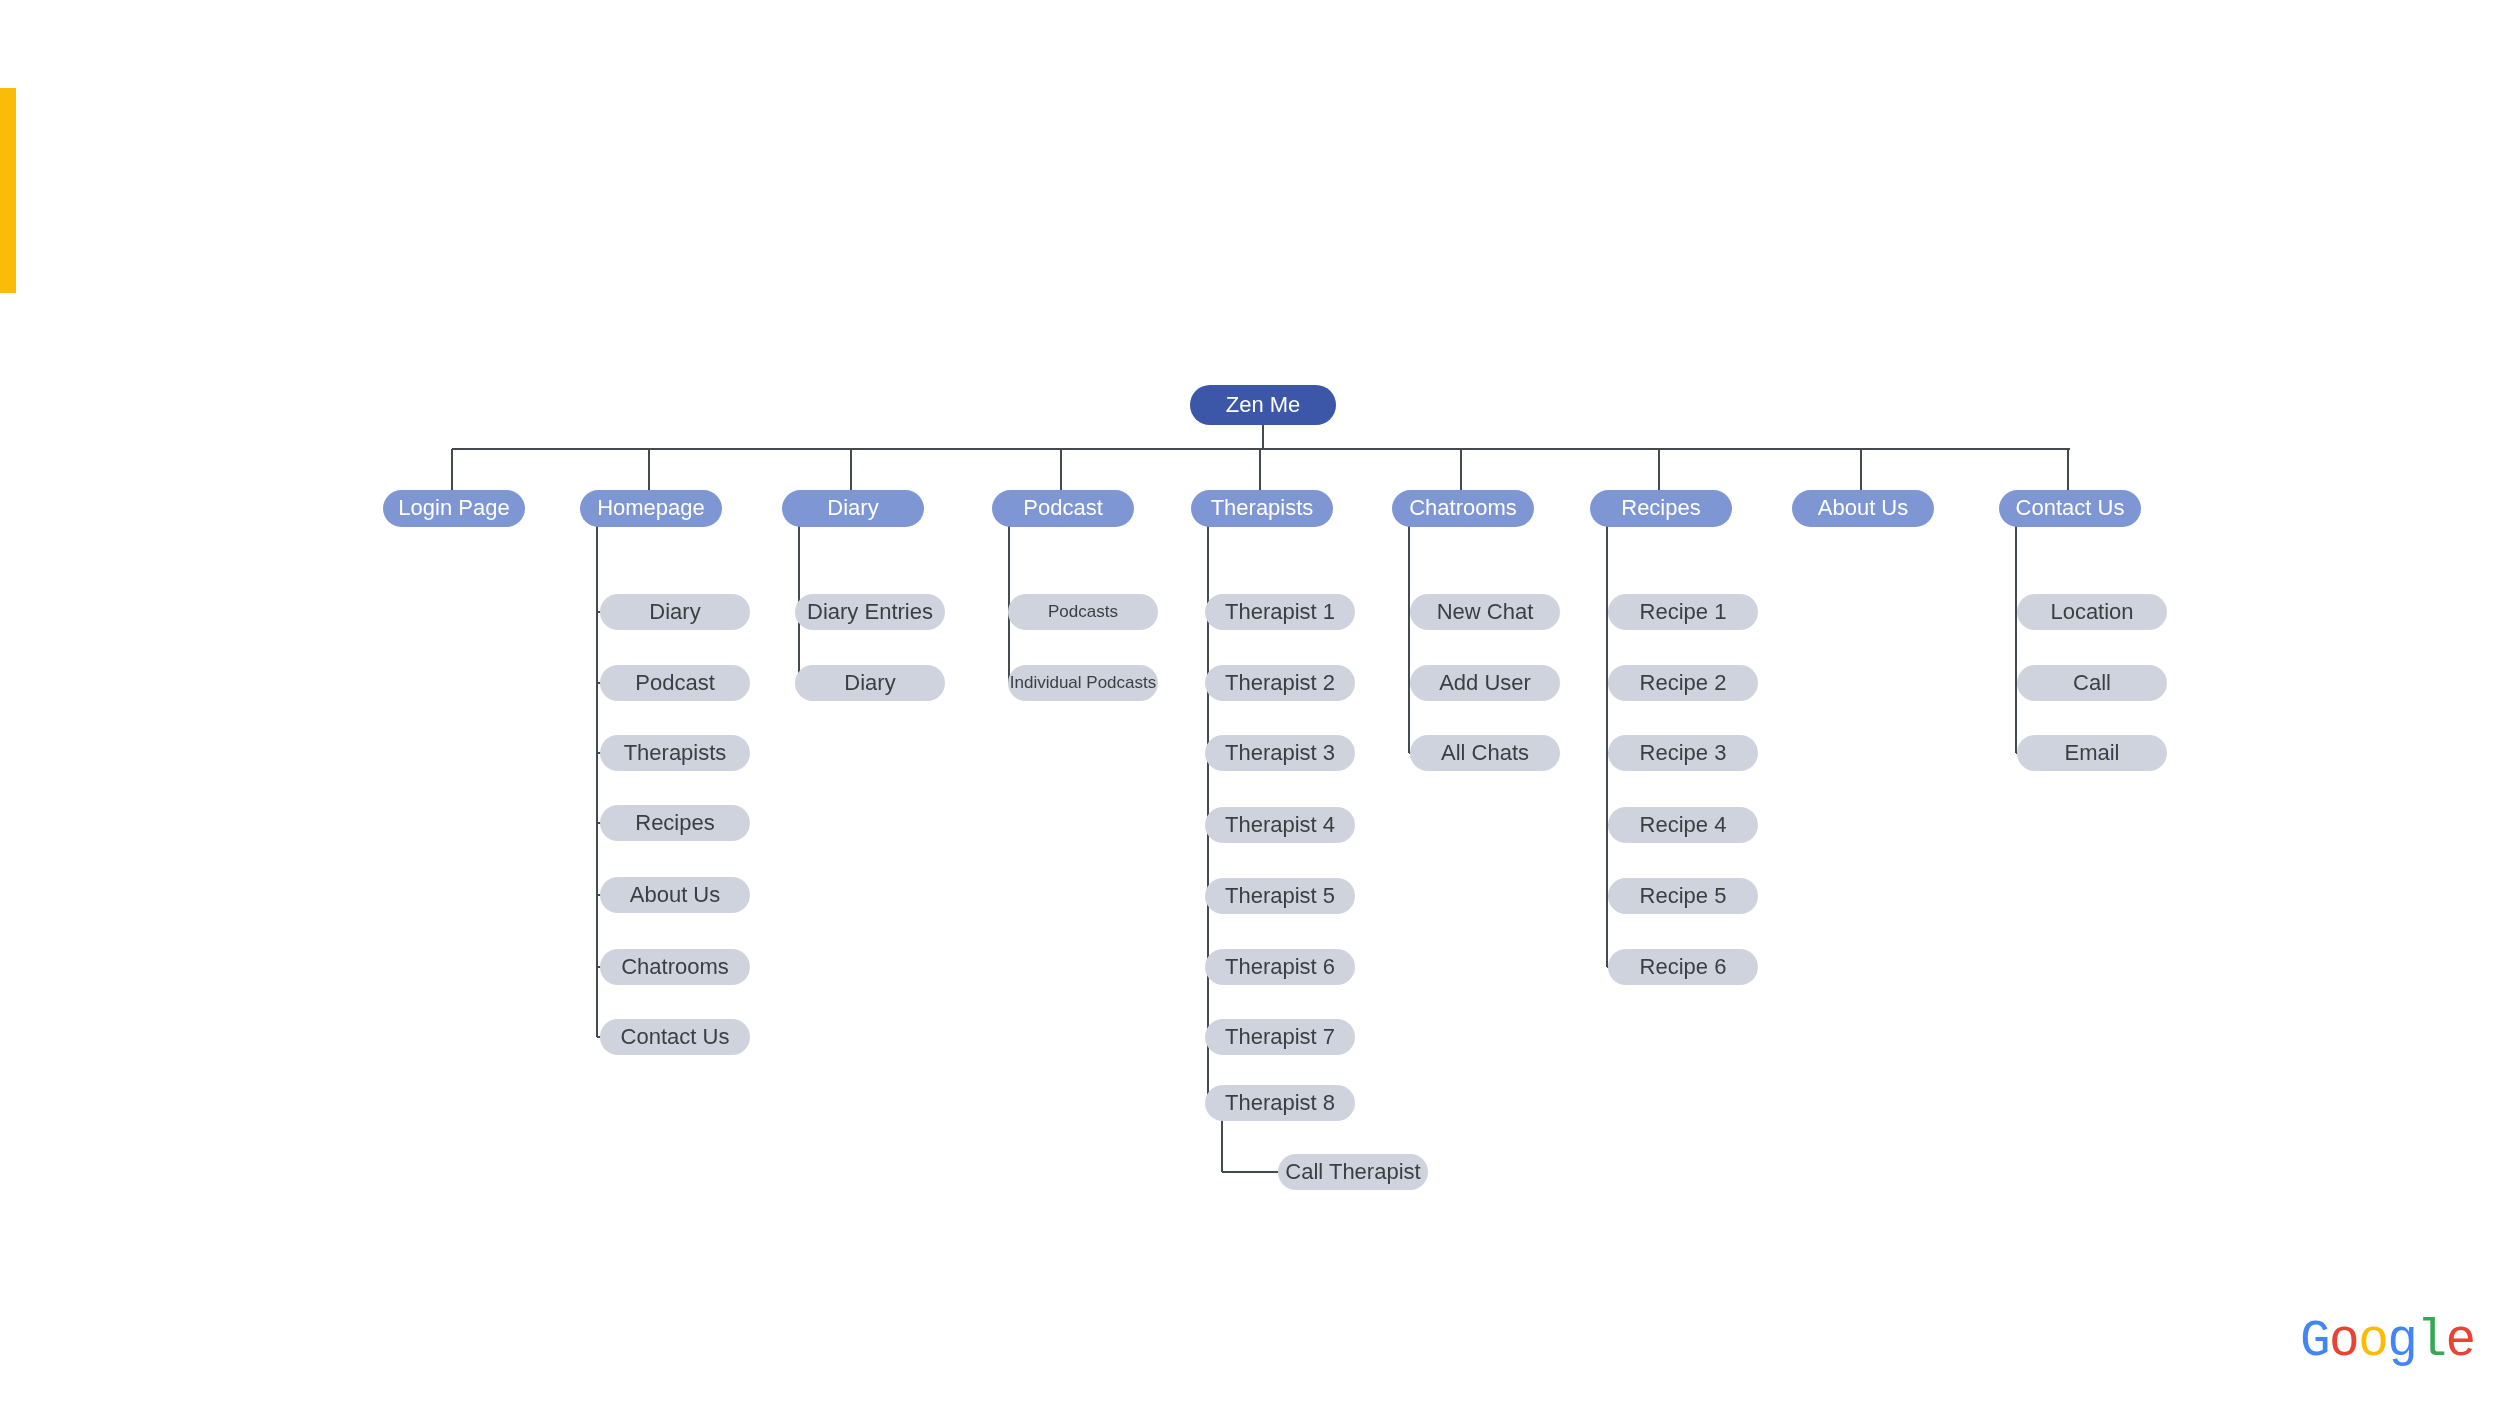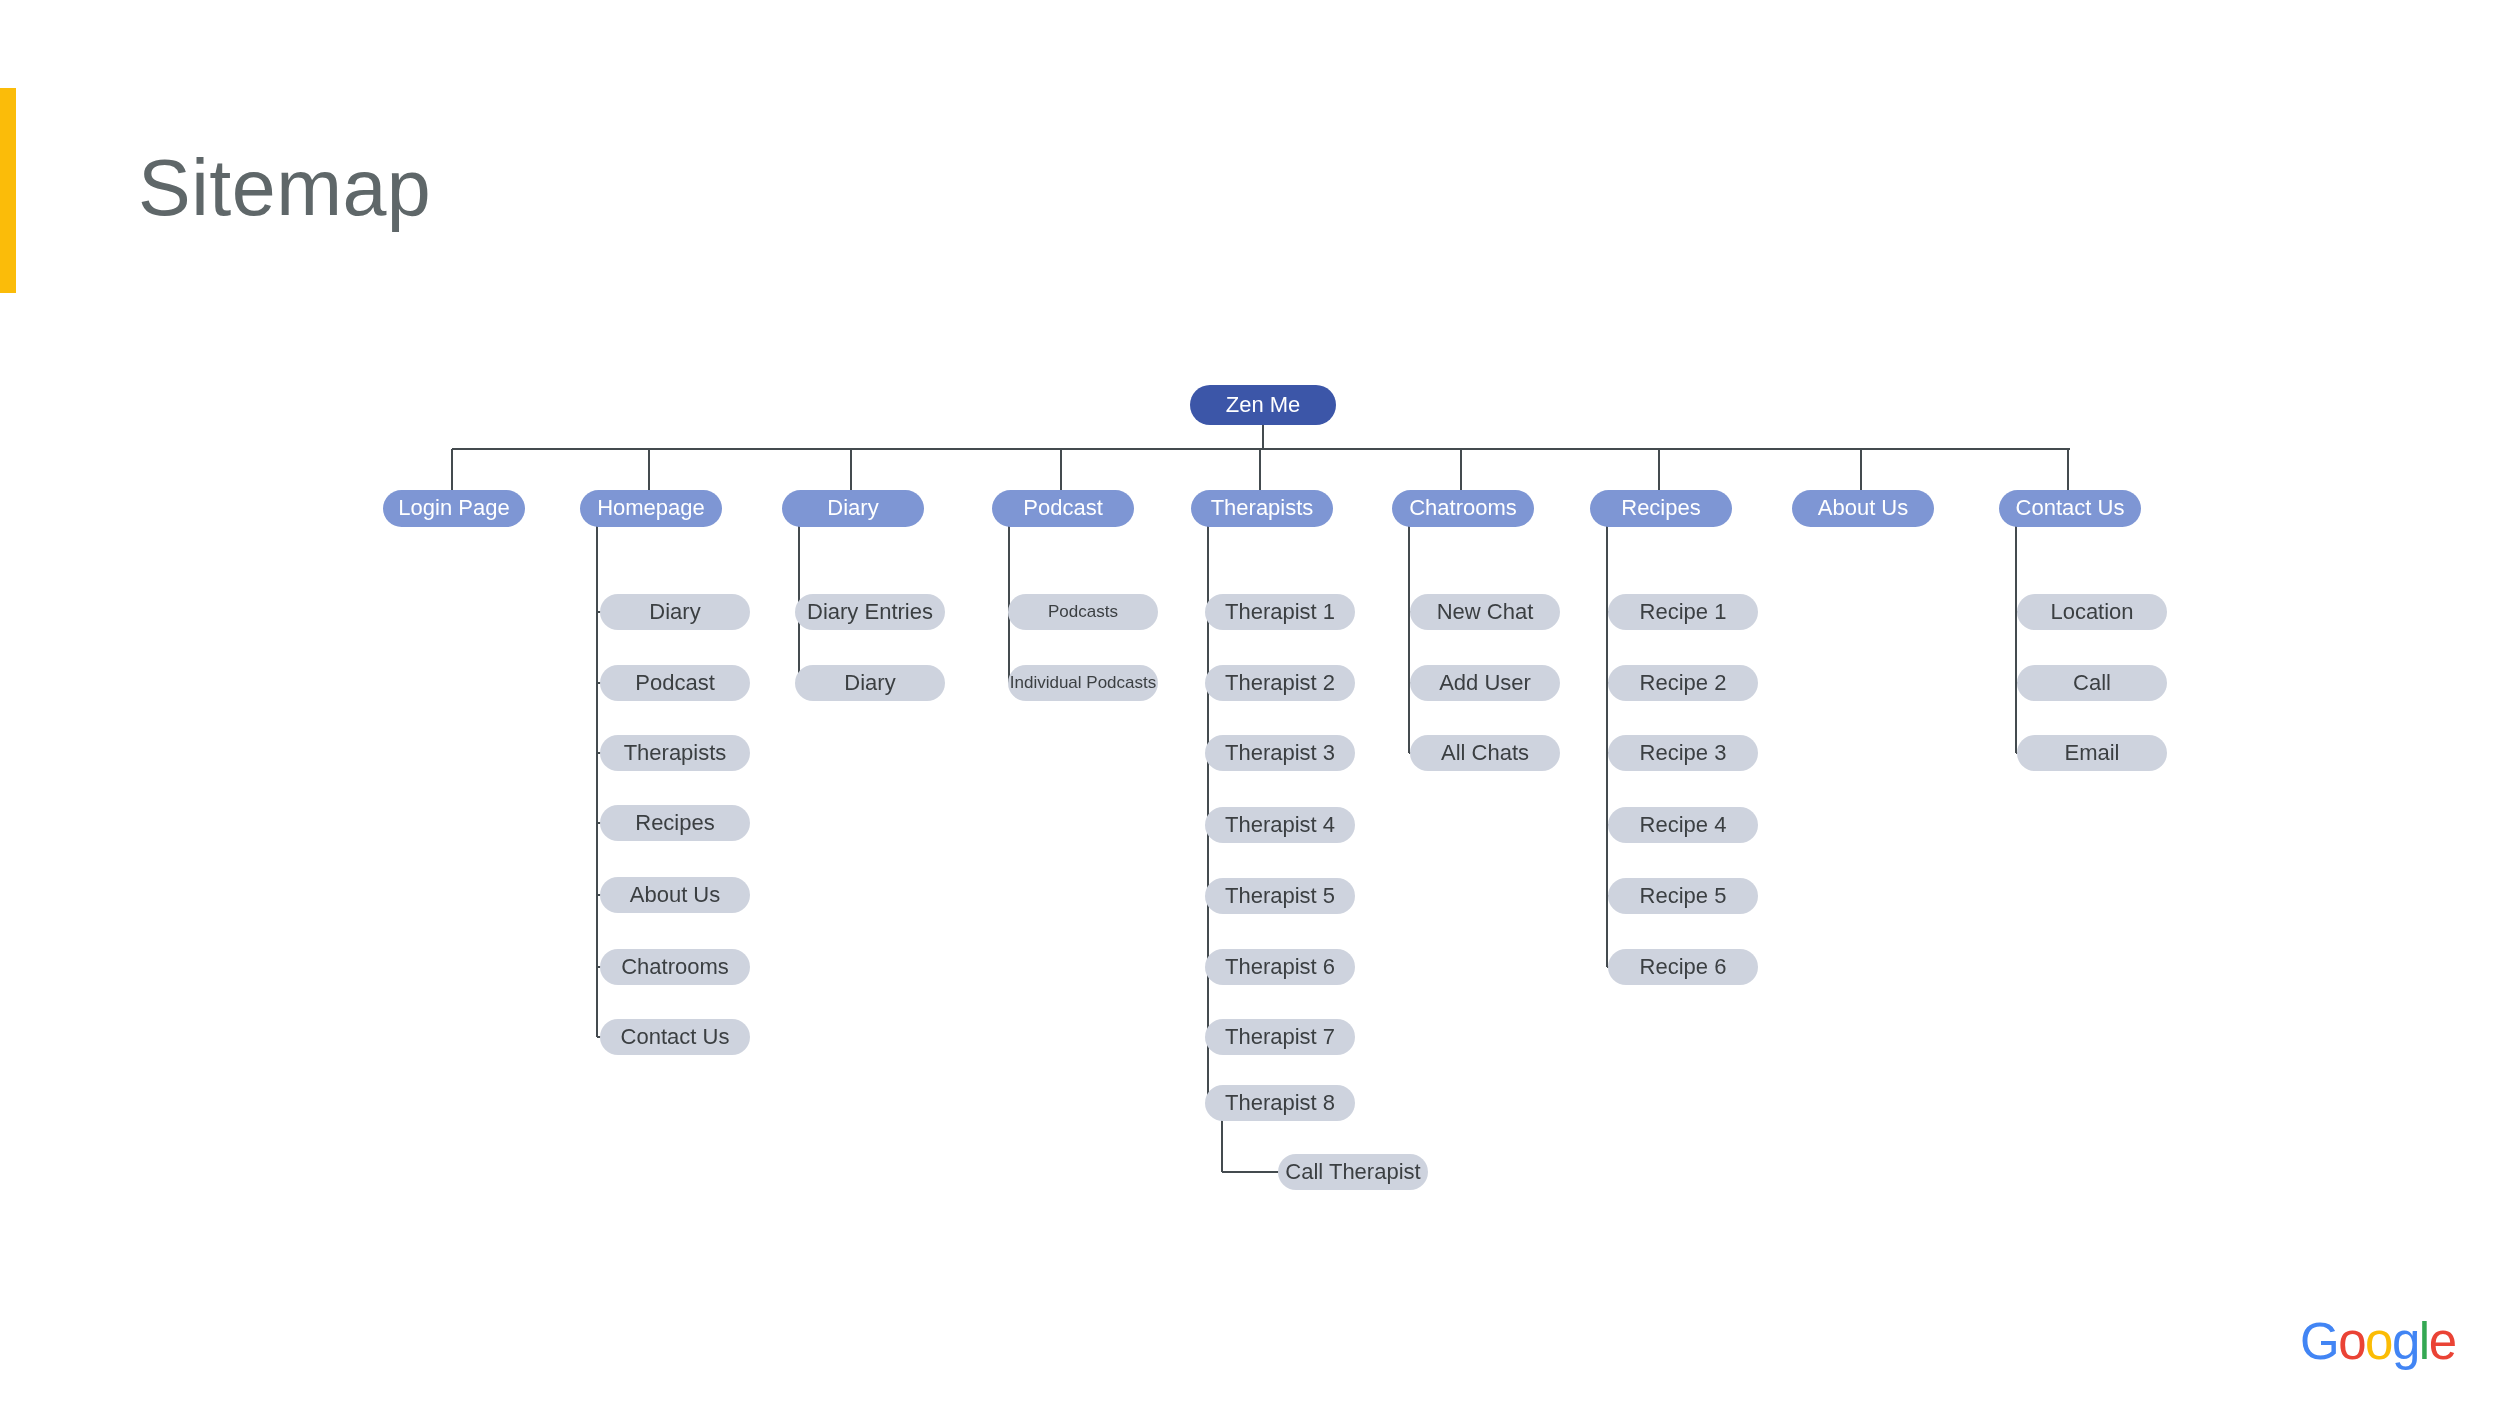--- a/index.html
+++ b/index.html
@@ -66,39 +66,38 @@
     stroke: #444b4f;
     stroke-width: 2;
     fill: none;
   }
   #google-logo {
     position: absolute;
     left: 2300px;
     top: 1316px;
     font-size: 51px;
     line-height: 1;
-    font-family: Liberation Sans, sans-serif;
+    font-family: Liberation Mono, monospace;
     letter-spacing: -1.5px;
     white-space: nowrap;
   }
   #google-logo .g1 { color: #4285f4; }
   #google-logo .o1 { color: #ea4335; }
   #google-logo .o2 { color: #fbbc05; }
   #google-logo .g2 { color: #4285f4; }
   #google-logo .l1 { color: #34a853; }
   #google-logo .e1 { color: #ea4335; }
 </style>
 </head>
 <body>
 
 <div id="slide">
 
   <div id="accent-bar"></div>
 
-  <div id="page-title">Sitemap</div>
 
   <div id="diagram-wrap">
     <svg id="sitemap-svg" viewBox="0 0 2500 1407" xmlns="http://www.w3.org/2000/svg">
       <g id="edges-layer">
           <path d="M 1263 425 L 1263 449" class="edge"></path>
           <path d="M 452 449 L 2070 449" class="edge"></path>
           <path d="M 452 449 L 452 508.5" class="edge"></path>
           <path d="M 649 449 L 649 508.5" class="edge"></path>
           <path d="M 851 449 L 851 508.5" class="edge"></path>
           <path d="M 1061 449 L 1061 508.5" class="edge"></path>

